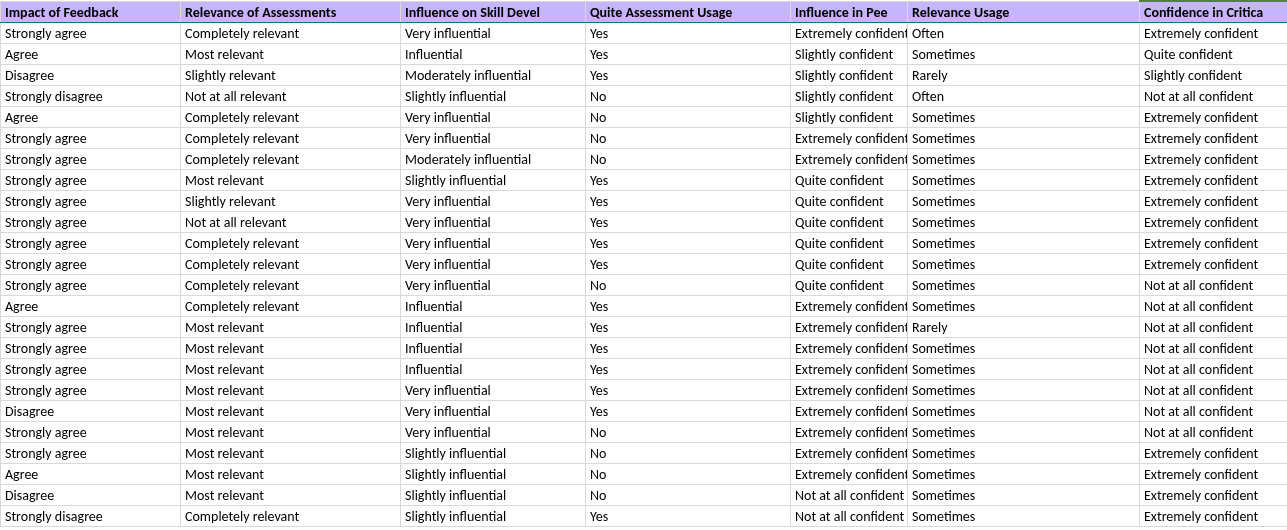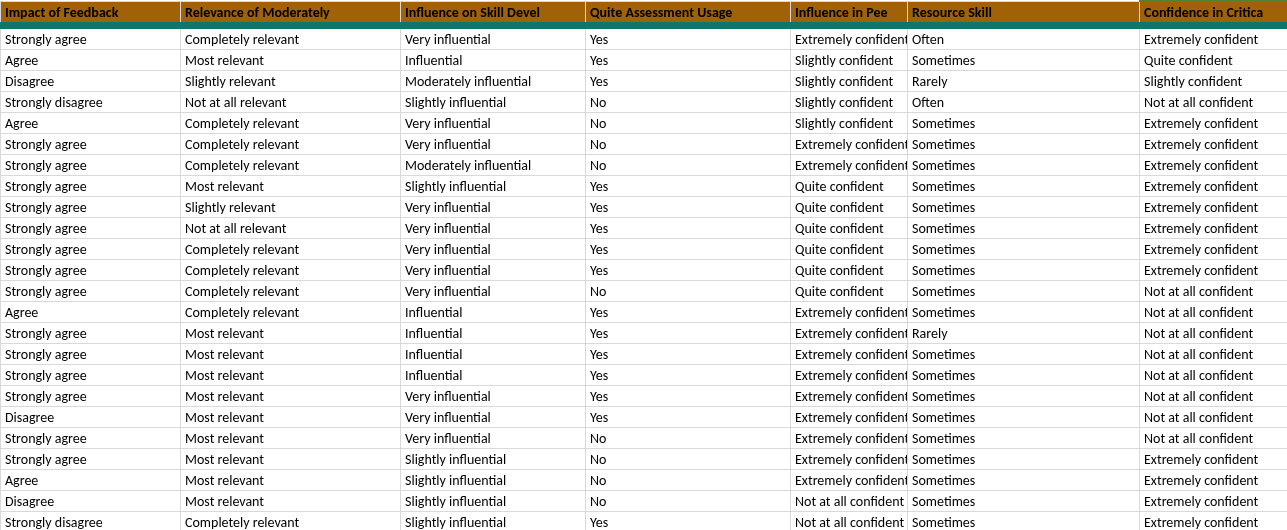--- a/index.html
+++ b/index.html
@@ -25,23 +25,23 @@
     border: 1px solid #d9d9d9;
     padding: 2px 4px 1px 4px;
     text-align: left;
     overflow: hidden;
     white-space: nowrap;
     height: 21px;
     vertical-align: bottom;
     font-weight: normal;
   }
   thead th {
-    background: #a16207;
+    background: #c4b5fd;
     font-weight: bold;
-    border-bottom: 7px solid #0f766e;
+    border-bottom: 1px solid #0f766e;
   }
   col.c1 { width: 180px; }
   col.c2 { width: 220px; }
   col.c3 { width: 185px; }
   col.c4 { width: 205px; }
   col.c5 { width: 117px; }
   col.c6 { width: 232px; }
   col.c7 { width: 151px; }
   
   thead th:last-child {
@@ -58,25 +58,25 @@
         <col class="c2">
         <col class="c3">
         <col class="c4">
         <col class="c5">
         <col class="c6">
         <col class="c7">
     </colgroup>
     <thead>
       <tr>
         <th>Impact of Feedback</th>
-        <th>Relevance of Moderately</th>
+        <th>Relevance of Assessments</th>
         <th>Influence on Skill Devel</th>
         <th>Quite Assessment Usage</th>
         <th>Influence in Pee</th>
-        <th>Resource Skill</th>
+        <th>Relevance Usage</th>
         <th>Confidence in Critica</th>
       </tr>
     </thead>
     <tbody id="tbody">
         <tr>
           <td>Strongly agree</td>
           <td>Completely relevant</td>
           <td>Very influential</td>
           <td>Yes</td>
           <td>Extremely confident</td>

